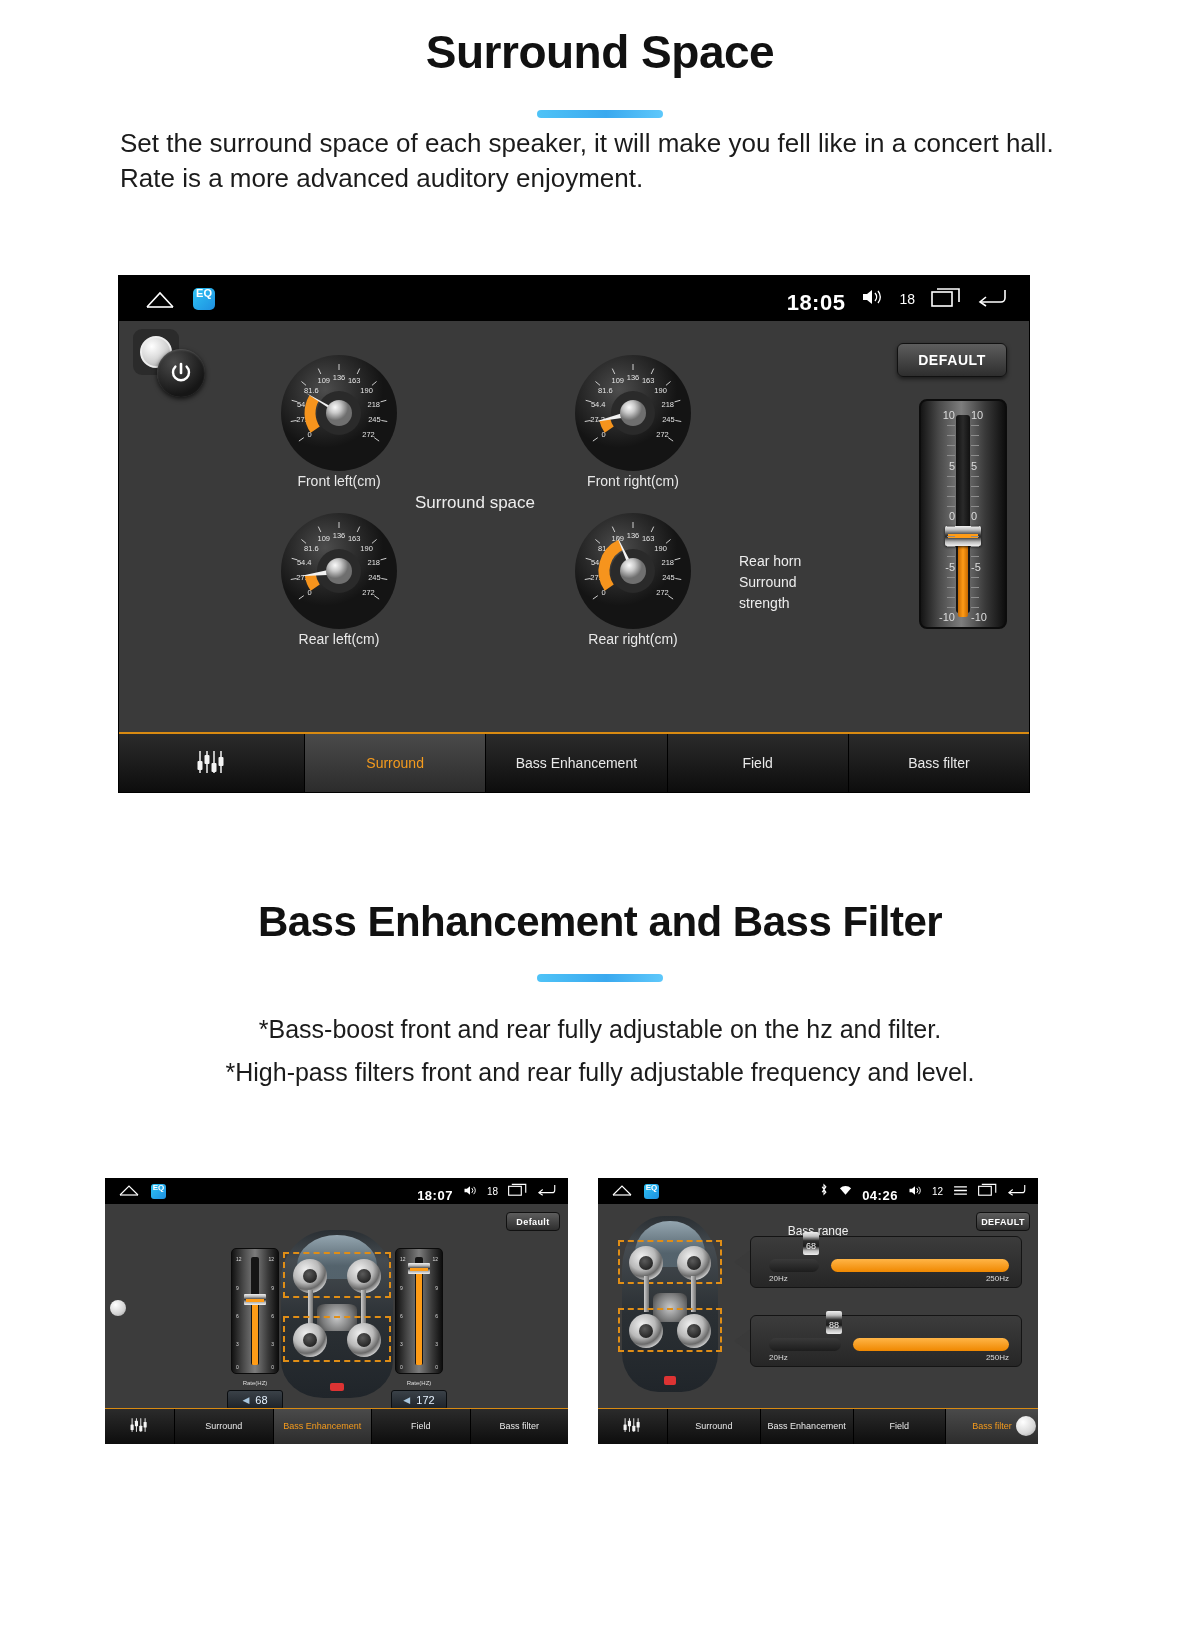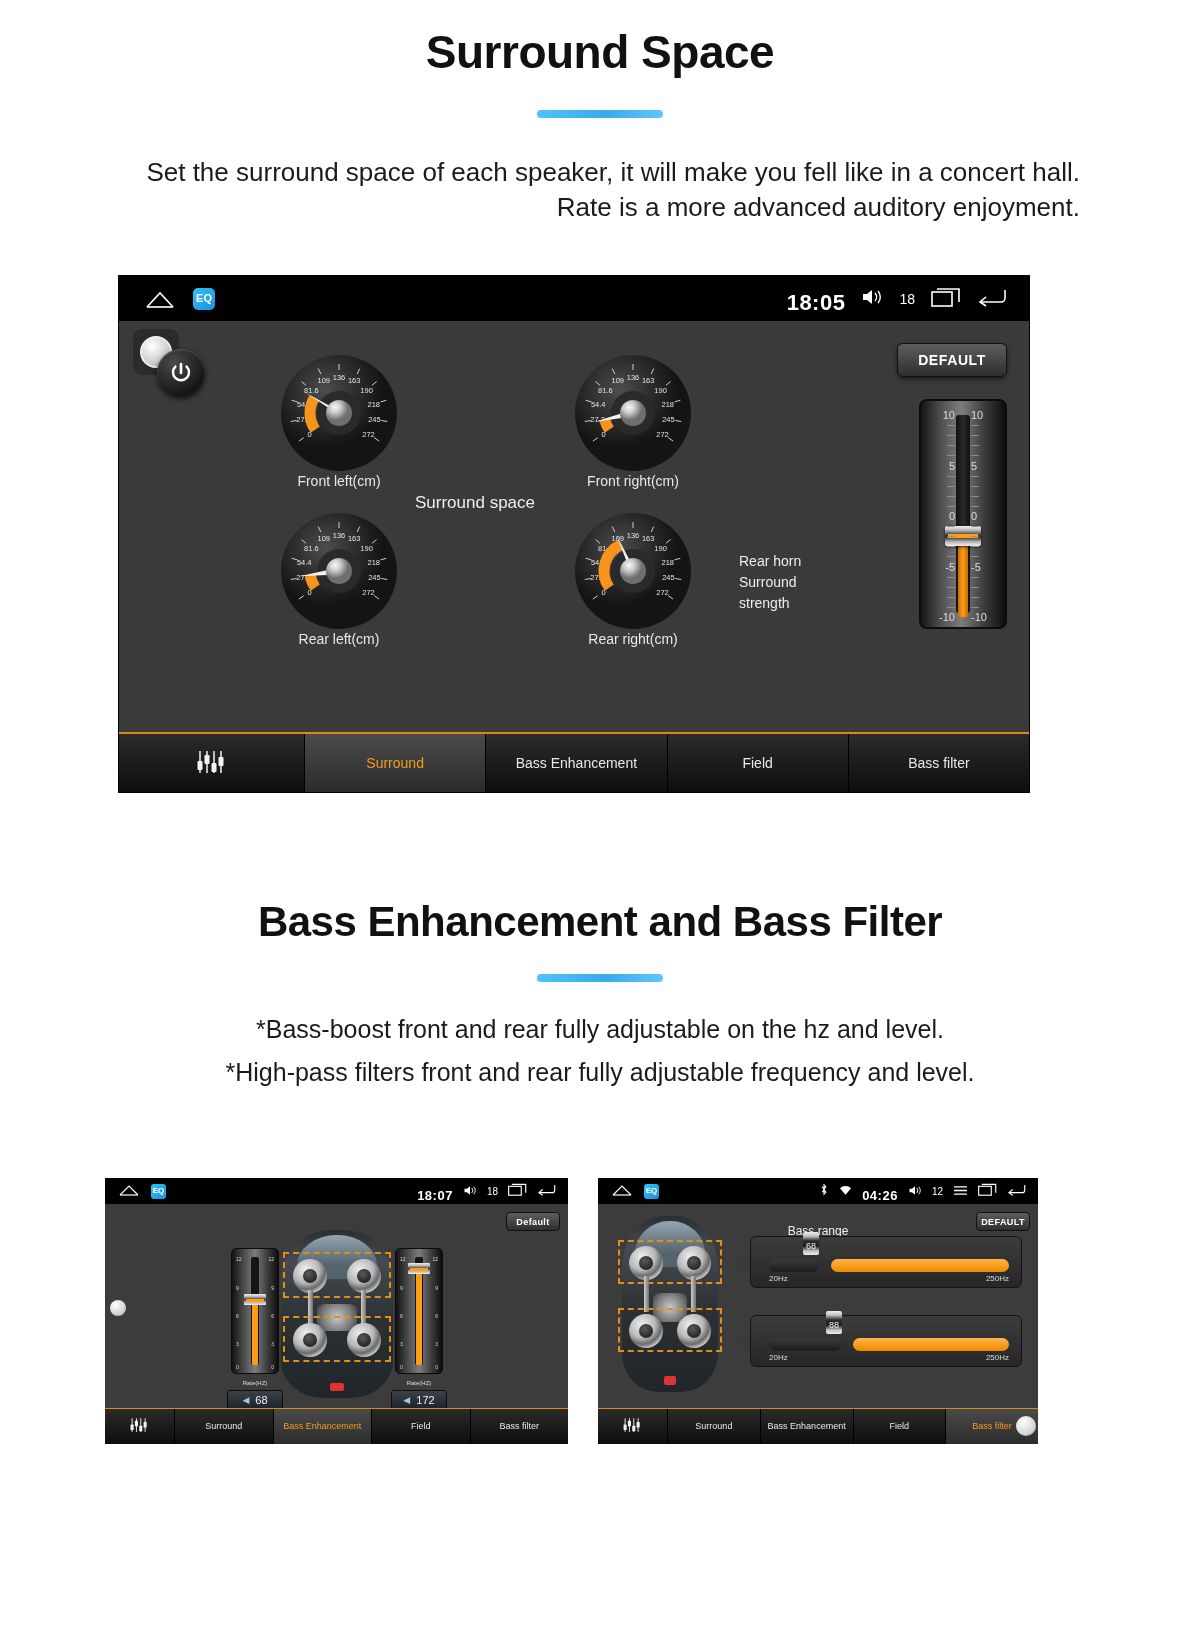--- a/index.html
+++ b/index.html
@@ -21,25 +21,25 @@
     color:#111;
   }
   #title-1{ font-size:46px; margin-top:25px; }
   #title-2{ font-size:42px; margin-top:8px; }
   .rule{
     width:126px; height:8px; border-radius:4px;
     margin:28px auto 0 auto;
     background:linear-gradient(90deg,#4fc3f7 0%,#3aa9ef 55%,#5ec8fb 100%);
   }
   .desc{
-    text-align:right;
+    text-align:left;
     font-size:26px;
     line-height:35px;
     color:#1b1b1b;
-    margin-top:37px;
+    margin-top:8px;
     padding:0 120px;
   }
   .desc2{
     text-align:center;
     font-size:25px;
     line-height:43px;
     color:#1b1b1b;
     margin-top:26px;
   }
 
@@ -56,21 +56,21 @@
   .statusbar{
     height:45px; background:#000; position:relative;
     display:flex; align-items:center; color:#fff;
   }
   .sb-left{ display:flex; align-items:center; gap:18px; margin-left:26px; }
   .sb-right{ display:flex; align-items:center; gap:16px; position:absolute; right:22px; }
   .home-ico svg{ display:block; }
   .app-ico{
     width:22px;height:22px;border-radius:5px;
     background:linear-gradient(135deg,#2ec4f5,#1e8fe0);
-    display:flex;align-items:center;justify-content:center;
+    display:flex;justify-content:center;
   }
   .app-ico span{ color:#fff; font-size:11px; font-weight:bold; line-height:1; }
   .sb-time{ font-size:22px; font-weight:bold; letter-spacing:.5px;margin-top:8px; }
   .sb-vol-num{ font-size:14px; }
 
   
   .screen-body{
     position:relative;
     height:calc(100% - 45px - 60px);
     background:#3a3a3a;
@@ -661,21 +661,21 @@
       <div class="tab">
         <span>Bass filter</span>
       </div>
     </div>
 </div>
 
 <div style="position:absolute;left:0;right:0;top:890px;">
   <h1 class="sec-title" id="title-2">Bass Enhancement and Bass Filter</h1>
   <div class="rule"></div>
   <div class="desc2">
-    <span>*Bass-boost front and rear fully adjustable on the hz and level.</span><br>
+    <span>*Bass-boost front and rear fully adjustable on the hz and filter.</span><br>
     <span>*High-pass filters front and rear fully adjustable frequency and level.</span>
   </div>
 </div>
 
 <div class="device" id="device-bl">
   <div class="mini-status">
     <div class="sb-left">
       <span>
         <svg width="20" height="12" viewBox="0 0 20 12">
             <path d="M1 11 L10 2 L19 11" fill="none" stroke="#fff" stroke-width="1.2"></path>

